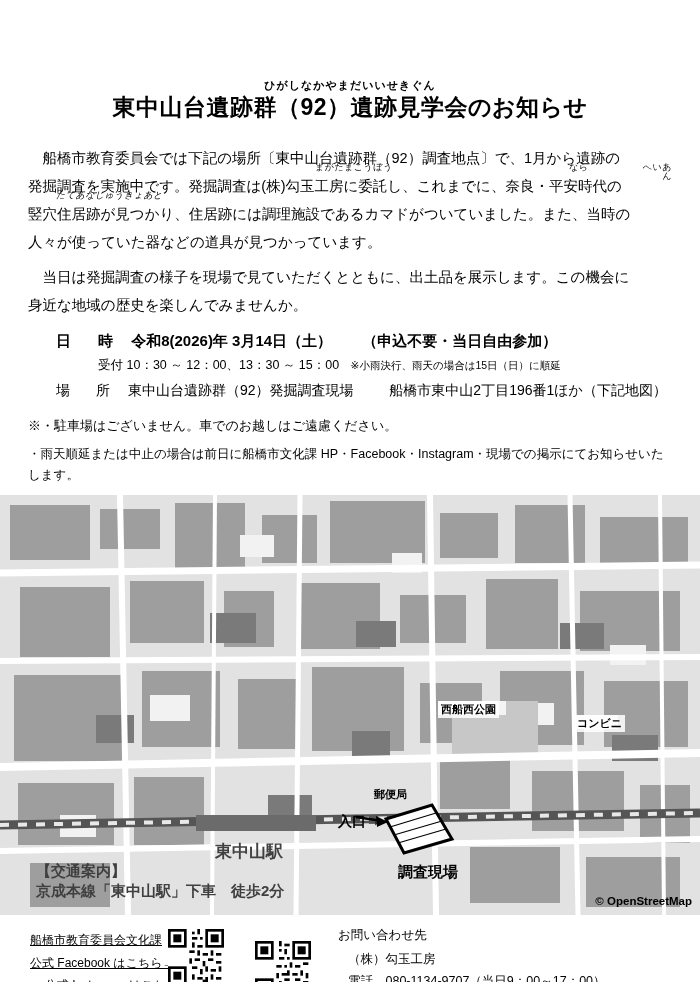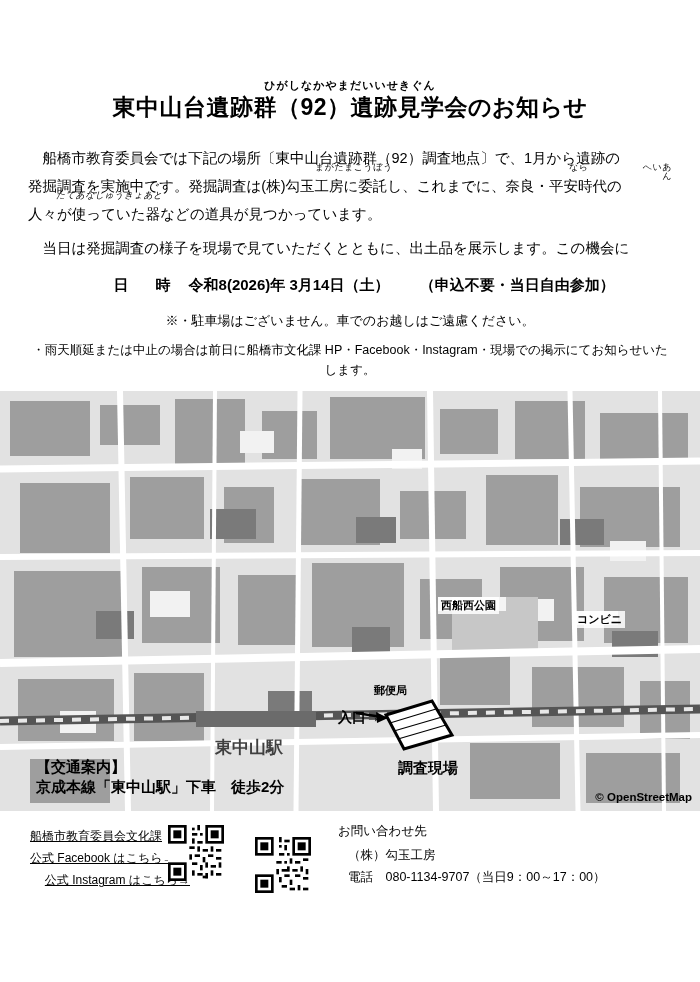--- a/index.html
+++ b/index.html
@@ -59,21 +59,20 @@
   .ruby-magatama { left: 287px; top: -9px; }
   .ruby-nara { left: 541px; top: -9px; }
   .ruby-heian { left: 606px; top: -9px; text-align: right; }
   .ruby-tateana { left: 28px; top: -9px; font-style: italic; }
 
   
   .details {
     margin: 10px 28px 0 28px;
     font-size: 14px;
     line-height: 1.65;
-    text-align: center;
   }
   .detail-row {
     margin-left: 28px;
     font-weight: bold;
     font-size: 15px;
   }
   .detail-row .lbl {
     letter-spacing: 6px;
     margin-right: 8px;
   }
@@ -171,21 +170,21 @@
     font-size: 11.5px;
     font-weight: bold;
   }
   .access-box {
     position: absolute;
     left: 36px;
     bottom: 14px;
     font-size: 15px;
     font-weight: bold;
     line-height: 1.35;
-    color: #000000;
+    color: #0c4a6e;
   }
 
   
   .footer {
     position: relative;
     margin-top: 8px;
     height: 112px;
     font-size: 12px;
   }
   .footer-left {
@@ -229,34 +228,47 @@
       <span>船橋市教育委員会では下記の場所〔東中山台遺跡群（92）調査地点〕で、1月から遺跡の</span>
     </div>
     <div class="para" style="text-indent:0; position:relative;">
       <span class="ruby-inline ruby-magatama">まがたまこうぼう</span>
       <span class="ruby-inline ruby-nara">なら</span>
       <span class="ruby-inline ruby-heian">へいあん</span>
       <span>発掘調査を実施中です。発掘調査は(株)勾玉工房に委託し、これまでに、奈良・平安時代の</span>
     </div>
     <div class="para" style="text-indent:0; position:relative;">
       <span class="ruby-inline ruby-tateana">たてあなじゅうきょあと</span>
+      <span>竪穴住居跡が見つかり、住居跡には調理施設であるカマドがついていました。また、当時の</span>
     </div>
     <div class="para" style="text-indent:0;">
       <span>人々が使っていた器などの道具が見つかっています。</span>
     </div>
     <div class="para" style="margin-top:6px;">
       <span>当日は発掘調査の様子を現場で見ていただくとともに、出土品を展示します。この機会に</span>
+    </div>
+    <div class="para" style="text-indent:0;">
+      <span>身近な地域の歴史を楽しんでみませんか。</span>
     </div>
   </div>
 
   <div class="details">
     <div class="detail-row">
       <span class="lbl">日　時</span>
       <span>令和8(2026)年 3月14日（土）</span>
       <span class="paren-note">（申込不要・当日自由参加）</span>
+    </div>
+    <div class="sub-note">
+      <span>受付 10：30 ～ 12：00、13：30 ～ 15：00</span>
+      <span class="small">※小雨決行、雨天の場合は15日（日）に順延</span>
+    </div>
+    <div class="detail-row2">
+      <span class="lbl">場　所</span>
+      <span>東中山台遺跡群（92）発掘調査現場</span>
+      <span class="addr">船橋市東中山2丁目196番1ほか（下記地図）</span>
     </div>
     <div class="caution">※・駐車場はございません。車でのお越しはご遠慮ください。</div>
     <div class="bullet-note">・雨天順延または中止の場合は前日に船橋市文化課 HP・Facebook・Instagram・現場での掲示にてお知らせいたします。</div>
   </div>
 
   <div class="map">
     <svg width="700" height="420" viewBox="0 0 700 420">
       <rect x="0" y="0" width="700" height="420" fill="#e2e2e2"></rect>
 
       <g fill="#9e9e9e">

